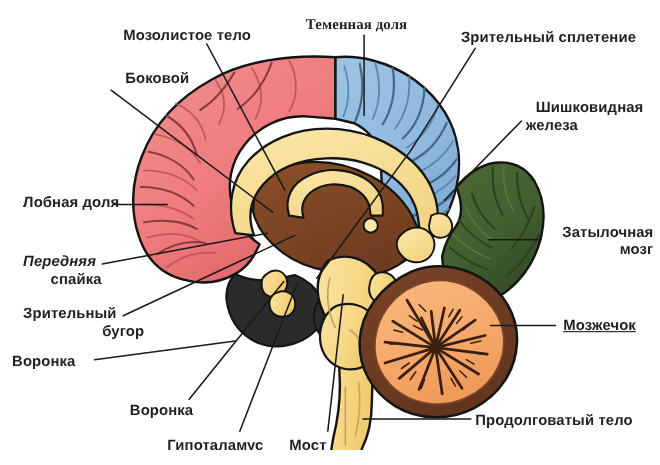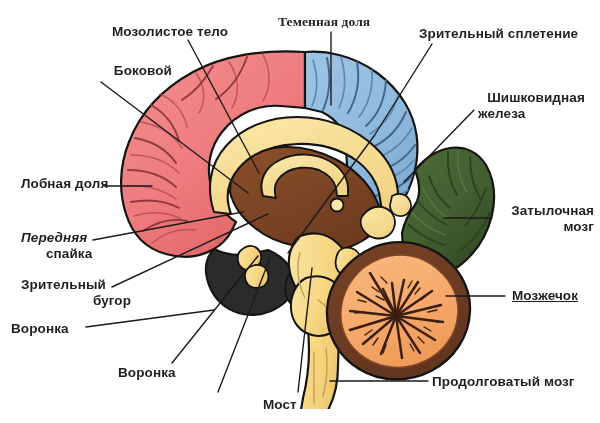--- a/index.html
+++ b/index.html
@@ -388,18 +388,19 @@
     <div class="lbl" style="position:static;">Зрительный</div>
     <div class="lbl" style="position:static;text-align:right;">бугор</div>
   </div>
 
   <div class="lbl ta-left" style="left:512px; top:288px;text-decoration:underline;">Мозжечок</div>
 
   <div class="lbl ta-left" style="left:11px; top:321px;">Воронка</div>
 
   <div class="lbl ta-left" style="left:118px; top:365px;">Воронка</div>
 
-  <div class="lbl ta-left" style="left:432px; top:374px;">Продолговатый мозг</div>
-
+  <div class="lbl ta-left" style="left:432px; top:374px;">Продолговатый тело</div>
+
+  <div class="lbl ta-left" style="left:152px; top:397px;">Гипоталамус</div>
 
   <div class="lbl ta-left" style="left:263px; top:397px;">Мост</div>
 
 </div>
 
 </body></html>

